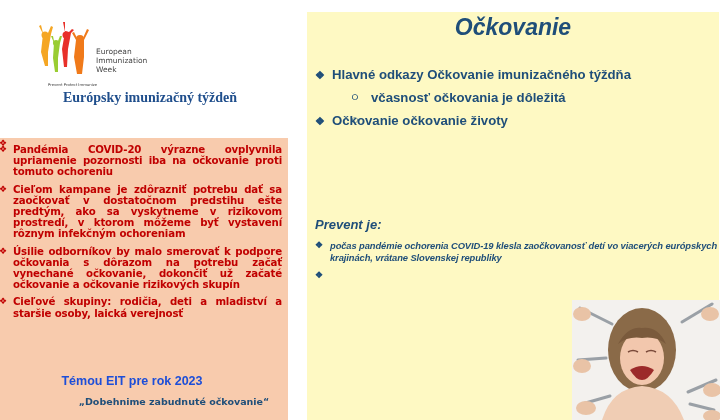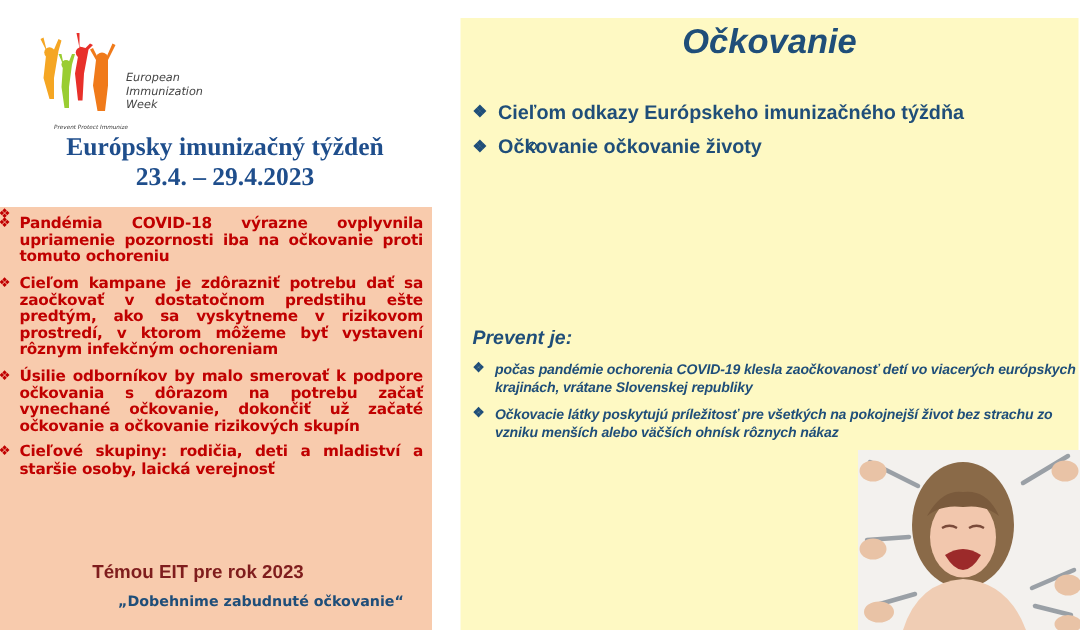--- a/index.html
+++ b/index.html
@@ -1,33 +1,33 @@
 <!DOCTYPE html>
 <html><head>
 <meta charset="utf-8">
 <style>
   * { box-sizing: border-box; margin: 0; padding: 0; }
   html, body { width: 720px; height: 420px; overflow: hidden; background: #ffffff; }
   body { position: relative; font-family: "Liberation Sans", sans-serif; }
 
   
-  .logo { position: absolute; left: 24px; top: 22px; width: 130px; height: 70px; font-style: italic; }
+  .logo { position: absolute; left: 36px; top: 22px; width: 130px; height: 70px; }
   .logo svg { position: absolute; left: 0; top: 0; }
   .logo-text { position: absolute; left: 60px; top: 25px; font-size: 7.5px; line-height: 9px; color: #444; font-family: "DejaVu Sans", sans-serif; }
   .logo-tag { position: absolute; left: 12px; top: 60px; font-size: 3.8px; color: #333; font-family: "DejaVu Sans", sans-serif; white-space: nowrap; }
 
   .left-title { position: absolute; left: 0; top: 88px; width: 300px; text-align: center;
-    font-family: "Liberation Serif", serif; font-weight: bold; color: #1f4e8c; font-size: 17px; line-height: 20px; }
+    font-family: "Liberation Serif", serif; font-weight: bold; color: #1f4e8c; font-size: 14px; line-height: 20px; }
 
   .pink-panel { position: absolute; left: 0; top: 138px; width: 288px; height: 282px; background: #f8cbad; }
   .pink-list { list-style: none; position: absolute; left: 0; top: 0; width: 282px; }
   .pink-list li { position: relative; padding-left: 13px; color: #c00000; font-weight: bold;
     font-family: "DejaVu Sans", sans-serif; font-size: 10.2px; line-height: 11.2px; text-align: justify; margin-bottom: 6px; letter-spacing: -0.15px; }
   .pink-list li .bul { position: absolute; left: -1px; top: 0; font-size: 9px; color: #c00000; }
-  .theme { position: absolute; left: 0; top: 236px; width: 264px; text-align: center; color: #7f1d1d; font-weight: bold; font-size: 12.5px; }
+  .theme { position: absolute; left: 0; top: 236px; width: 264px; text-align: center; color: #1d4ed8; font-weight: bold; font-size: 12.5px; }
   .motto { position: absolute; left: 0; top: 258px; width: 348px; text-align: center; color: #1f4e79; font-weight: bold; font-size: 9.5px; font-family: "DejaVu Sans", sans-serif; }
 
   
   .green-panel { position: absolute; left: 307px; top: 12px; width: 412px; height: 408px; background: #fef9c3; }
   .green-title { position: absolute; left: 0; top: 2px; width: 100%; text-align: center; color: #1f4e79;
     font-weight: bold; font-style: italic; font-size: 23px; }
   .main-list { list-style: none; position: absolute; left: 8px; top: 55px; width: 404px; }
   .main-list li { color: #1f4e79; font-weight: bold; font-size: 13.2px; line-height: 16px; margin-bottom: 7px; white-space: nowrap; position: relative; }
   .main-list li.l1 { padding-left: 17px; }
   .main-list li.l2 { padding-left: 56px; }
@@ -72,50 +72,49 @@
   <div class="logo-text">
     <div>European</div>
     <div>Immunization</div>
     <div>Week</div>
   </div>
   <div class="logo-tag">Prevent Protect Immunize</div>
 </div>
 
 <div class="left-title">
   <div>Európsky imunizačný týždeň</div>
-  <div>23.4. – 29.4.2023</div>
 </div>
 
 <div class="pink-panel">
   <ul class="pink-list">
     <li><span class="bul">❖</span></li>
-    <li><span class="bul">❖</span><span>Pandémia COVID-18 výrazne ovplyvnila upriamenie pozornosti iba na očkovanie proti tomuto ochoreniu</span></li>
+    <li><span class="bul">❖</span><span>Pandémia COVID-20 výrazne ovplyvnila upriamenie pozornosti iba na očkovanie proti tomuto ochoreniu</span></li>
     <li><span class="bul">❖</span><span>Cieľom kampane je zdôrazniť potrebu dať sa zaočkovať v dostatočnom predstihu ešte predtým, ako sa vyskytneme v rizikovom prostredí, v ktorom môžeme byť vystavení rôznym infekčným ochoreniam</span></li>
     <li><span class="bul">❖</span><span>Úsilie odborníkov by malo smerovať k podpore očkovania s dôrazom na potrebu začať vynechané očkovanie, dokončiť už začaté očkovanie a očkovanie rizikových skupín</span></li>
     <li><span class="bul">❖</span><span>Cieľové skupiny: rodičia, deti a mladiství a staršie osoby, laická verejnosť</span></li>
   </ul>
   <div class="theme">Témou  EIT pre rok 2023</div>
   <div class="motto">„Dobehnime zabudnuté očkovanie“</div>
 </div>
 
 <div class="green-panel">
   <div class="green-title">Očkovanie</div>
 
   <ul class="main-list">
-    <li class="l1"><span class="bul">❖</span><span>Cieľom odkazy Európskeho imunizačného týždňa</span></li>
+    <li class="l1"><span class="bul">❖</span><span>Hlavné odkazy Očkovanie imunizačného týždňa</span></li>
     <li class="l2"><span class="bul">○</span></li>
-    <li class="l2"><span class="bul">○</span></li>
+    <li class="l2"><span class="bul">○</span><span>včasnosť očkovania je dôležitá</span></li>
     <li class="l2"><span class="bul">○</span></li>
     <li class="l1"><span class="bul">❖</span><span>Očkovanie očkovanie životy</span></li>
   </ul>
 
   <div class="facts-head">Prevent je:</div>
   <ul class="facts-list">
     <li><span class="bul">❖</span><span>počas pandémie ochorenia COVID-19 klesla zaočkovanosť detí vo viacerých európskych krajinách, vrátane Slovenskej republiky</span></li>
-    <li><span class="bul">❖</span><span>Očkovacie látky poskytujú príležitosť pre všetkých na pokojnejší život bez strachu zo vzniku menších alebo väčších ohnísk rôznych nákaz</span></li>
+    <li><span class="bul">❖</span></li>
   </ul>
 </div>
 
 <div class="photo" title="crying child surrounded by hands holding syringes">
   <svg width="148" height="120" viewBox="0 0 148 120">
     <rect width="148" height="120" fill="#f3f1ee"></rect>
 
     <ellipse cx="70" cy="50" rx="34" ry="42" fill="#8a6a48"></ellipse>
 
     <path d="M30 120 Q40 88 70 86 Q100 88 112 120 Z" fill="#f0cdb4"></path>

